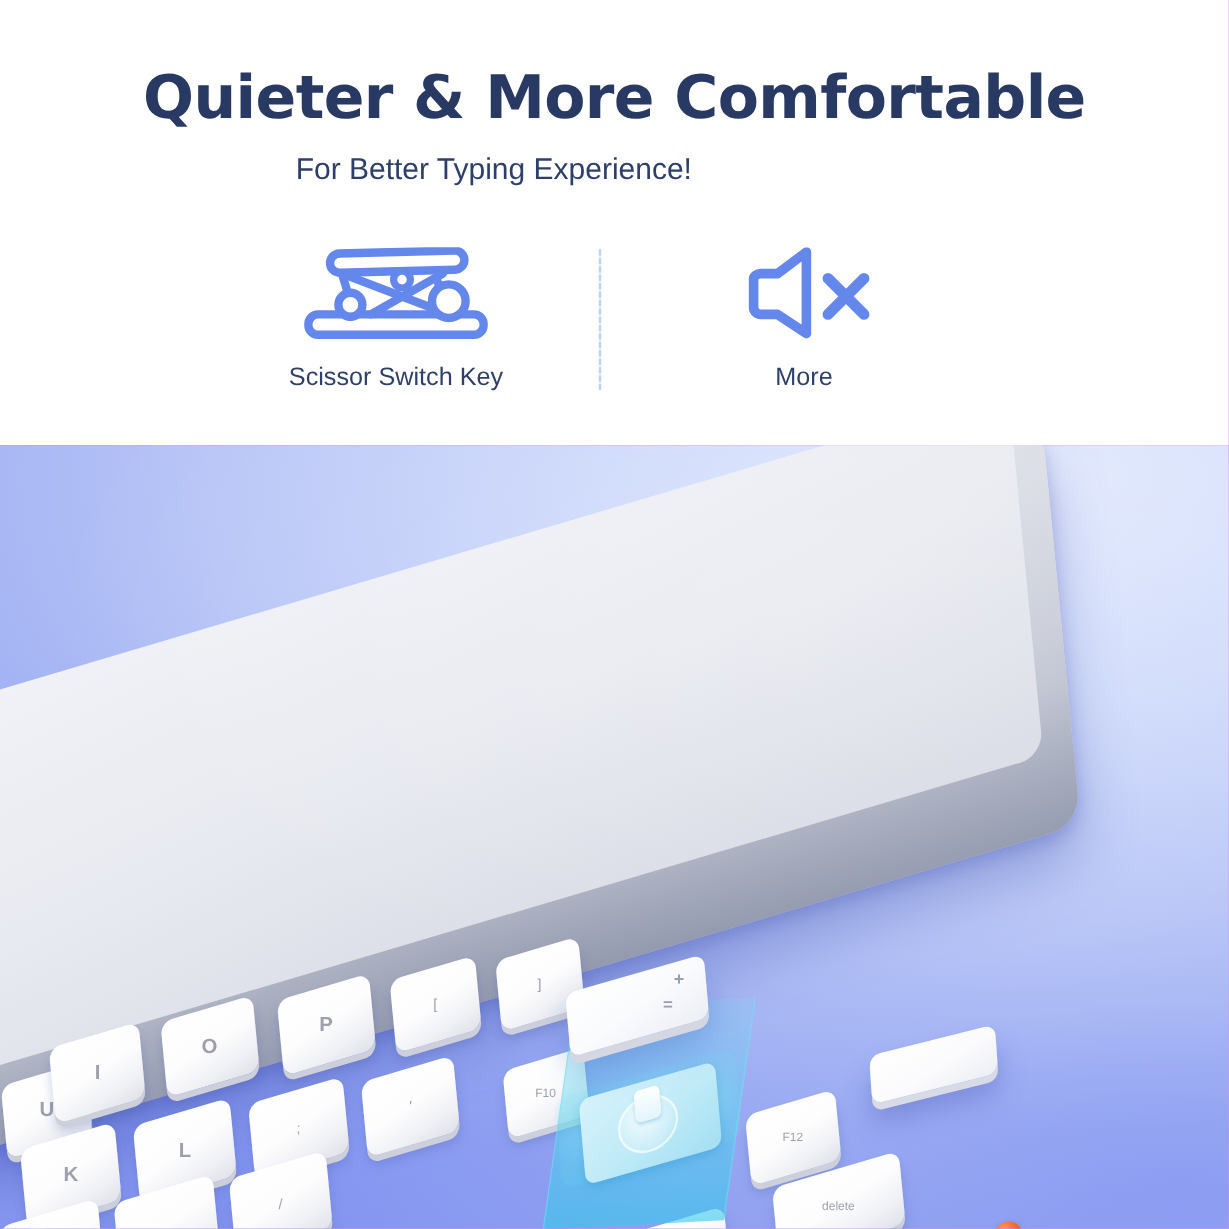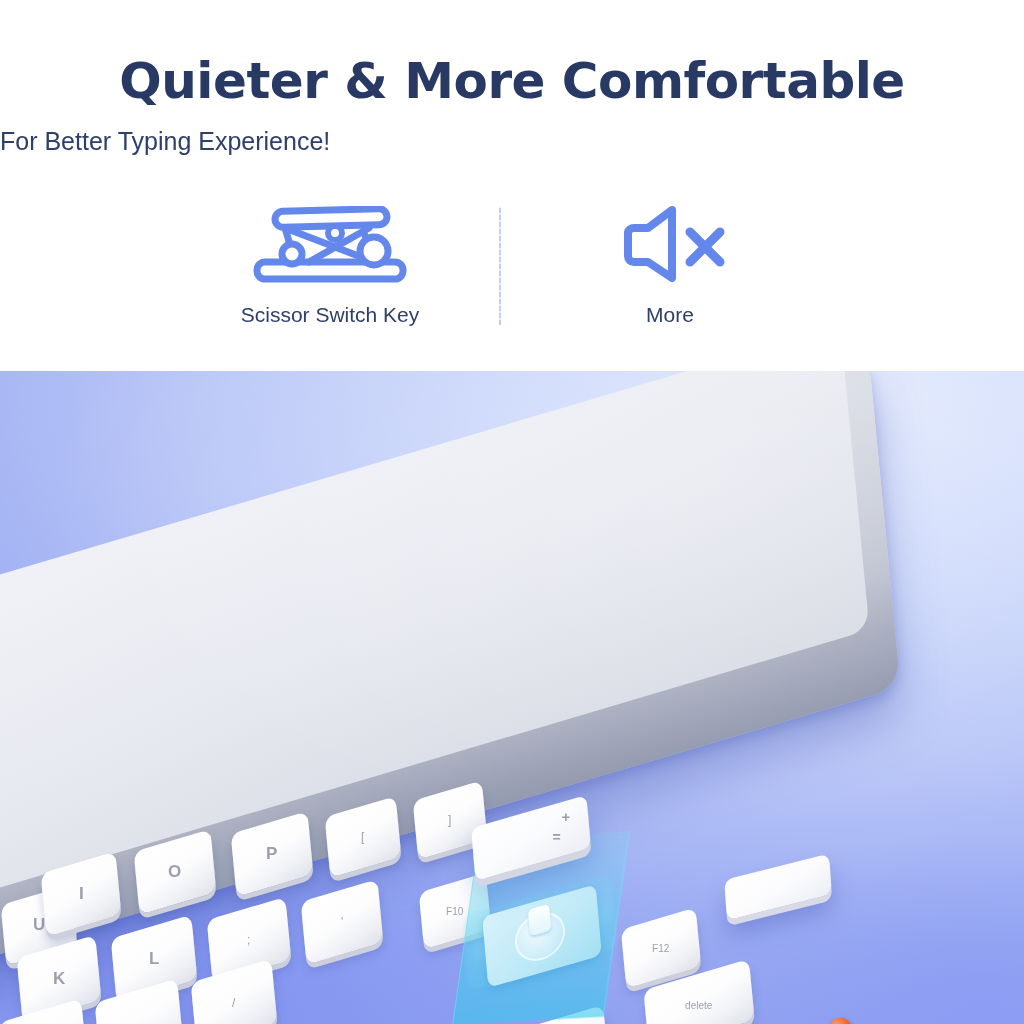--- a/index.html
+++ b/index.html
@@ -24,20 +24,21 @@
     position:absolute; left:0; top:50px; width:1024px;
     text-align:center;
     font-size:50px; line-height:62px;
     font-weight:bold;
     letter-spacing:-0.5px;
     color:#283A63;
     font-family:"DejaVu Sans","Liberation Sans",sans-serif;
   }
   .subtitle {
     position:absolute; left:0; top:124px; width:823px;
+    text-align:center;
     font-size:25px; line-height:34px;
     font-weight:normal;
     color:#2E4069;
     font-family:"Liberation Sans",sans-serif;
   }
 
   
   .features {
     position:absolute; left:0; top:205px; width:1000px; height:145px;
     display:flex; align-items:flex-start; justify-content:center;

